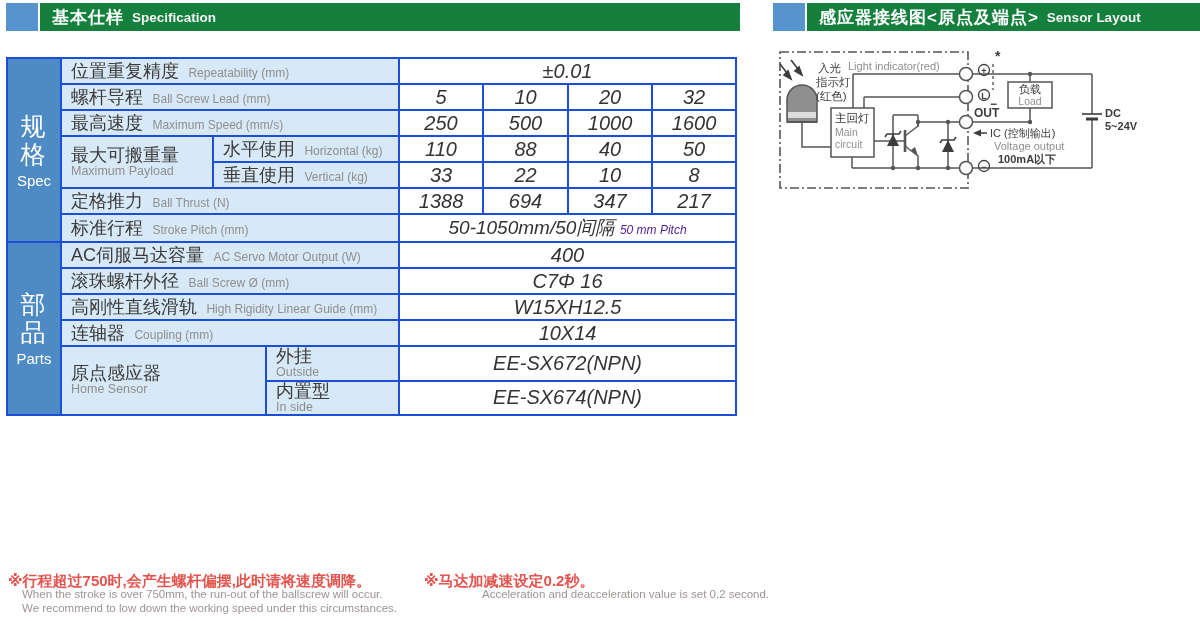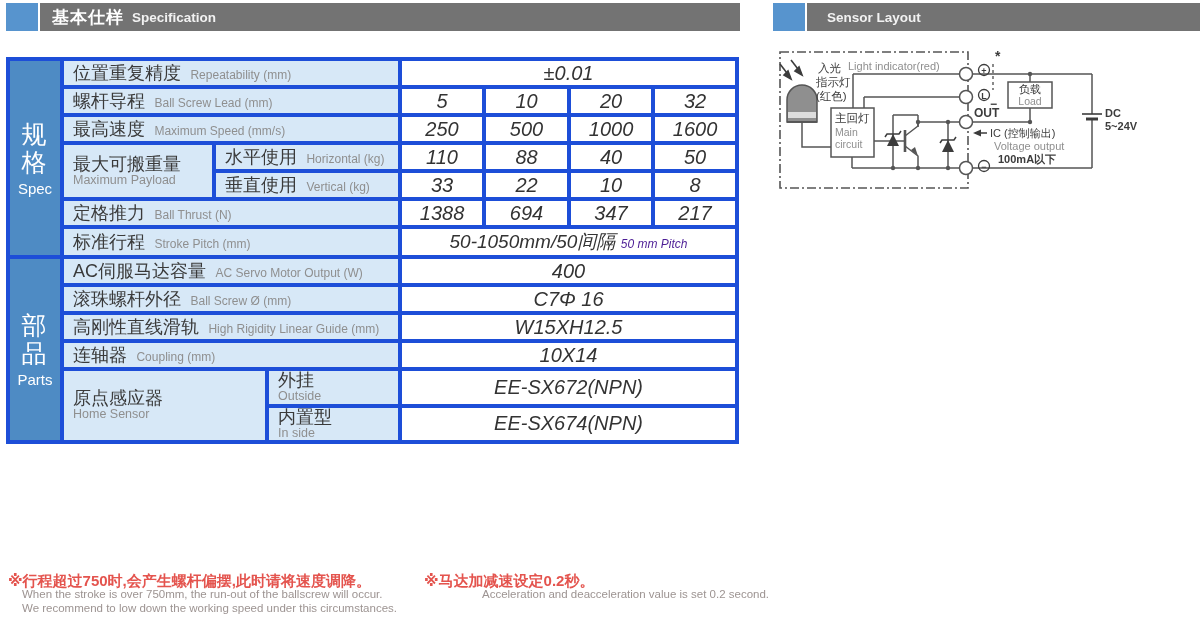--- a/index.html
+++ b/index.html
@@ -3,30 +3,30 @@
 <meta charset="utf-8">
 <style>
   * { margin:0; padding:0; box-sizing:border-box; }
   html,body { width:1200px; height:621px; background:#ffffff;
     font-family:"Liberation Sans","DejaVu Sans",sans-serif; color:#3a3a3a; }
   body { position:relative; overflow:hidden; }
 
   
   .hdr { position:absolute; height:28px; }
   .hdr-square { position:absolute; left:0; top:0; width:32px; height:28px; background:#5794ce; }
-  .hdr-bar { position:absolute; left:34px; top:0; right:0; height:28px; background:#737373;
+  .hdr-bar { position:absolute; left:34px; top:0; right:0; height:28px; background:#15803d;
     color:#fff; display:flex; align-items:center; padding-left:12px; white-space:nowrap; overflow:hidden; }
   .hdr-zh { font-size:17px; font-weight:bold; letter-spacing:1px; }
   .hdr-en { font-size:13.5px; font-weight:bold; margin-left:8px; color:#f2f2f2; }
   #hdr-left  { left:6px;   top:3px; width:734px; }
   #hdr-right { left:773px; top:3px; width:427px; }
 
   
   table.spec { position:absolute; left:6px; top:57px; border-collapse:collapse; table-layout:fixed; width:729px; }
-  table.spec td { border:4px solid #1d4ed8; height:24px; overflow:hidden; }
+  table.spec td { border:2px solid #1d4ed8; height:24px; overflow:hidden; }
   td.sec { background:#4e8bc4; color:#fff; text-align:center; vertical-align:middle; }
   .sec-zh { font-size:25px; font-weight:normal; line-height:1.12; width:30px; margin:0 auto;
     word-break:break-all; letter-spacing:2px;text-align:center; }
   .sec-en { font-size:15px; color:#ffffff; margin-top:4px; }
   td.lbl { background:#d7e8f7; padding-left:9px; vertical-align:middle; white-space:nowrap; }
   .zh { font-size:18px; color:#3a3a3a; }
   .en { font-size:12px; color:#8f8f8f; margin-left:5px; }
   .blk .zh, .blk .en { display:block; margin-left:0; }
   .blk .zh { line-height:1.05; }
   .blk .en { line-height:1.1; font-size:12.5px; }
@@ -57,20 +57,21 @@
   <div class="hdr-square"></div>
   <div class="hdr-bar">
     <span class="hdr-zh">基本仕样</span>
     <span class="hdr-en">Specification</span>
   </div>
 </div>
 
 <div class="hdr" id="hdr-right">
   <div class="hdr-square"></div>
   <div class="hdr-bar">
+    <span class="hdr-zh">感应器接线图&lt;原点及端点&gt;</span>
     <span class="hdr-en">Sensor Layout</span>
   </div>
 </div>
 
 <table class="spec">
   <colgroup>
     <col style="width:54px">
       <col style="width:152px">
       <col style="width:53px">
       <col style="width:133px">

